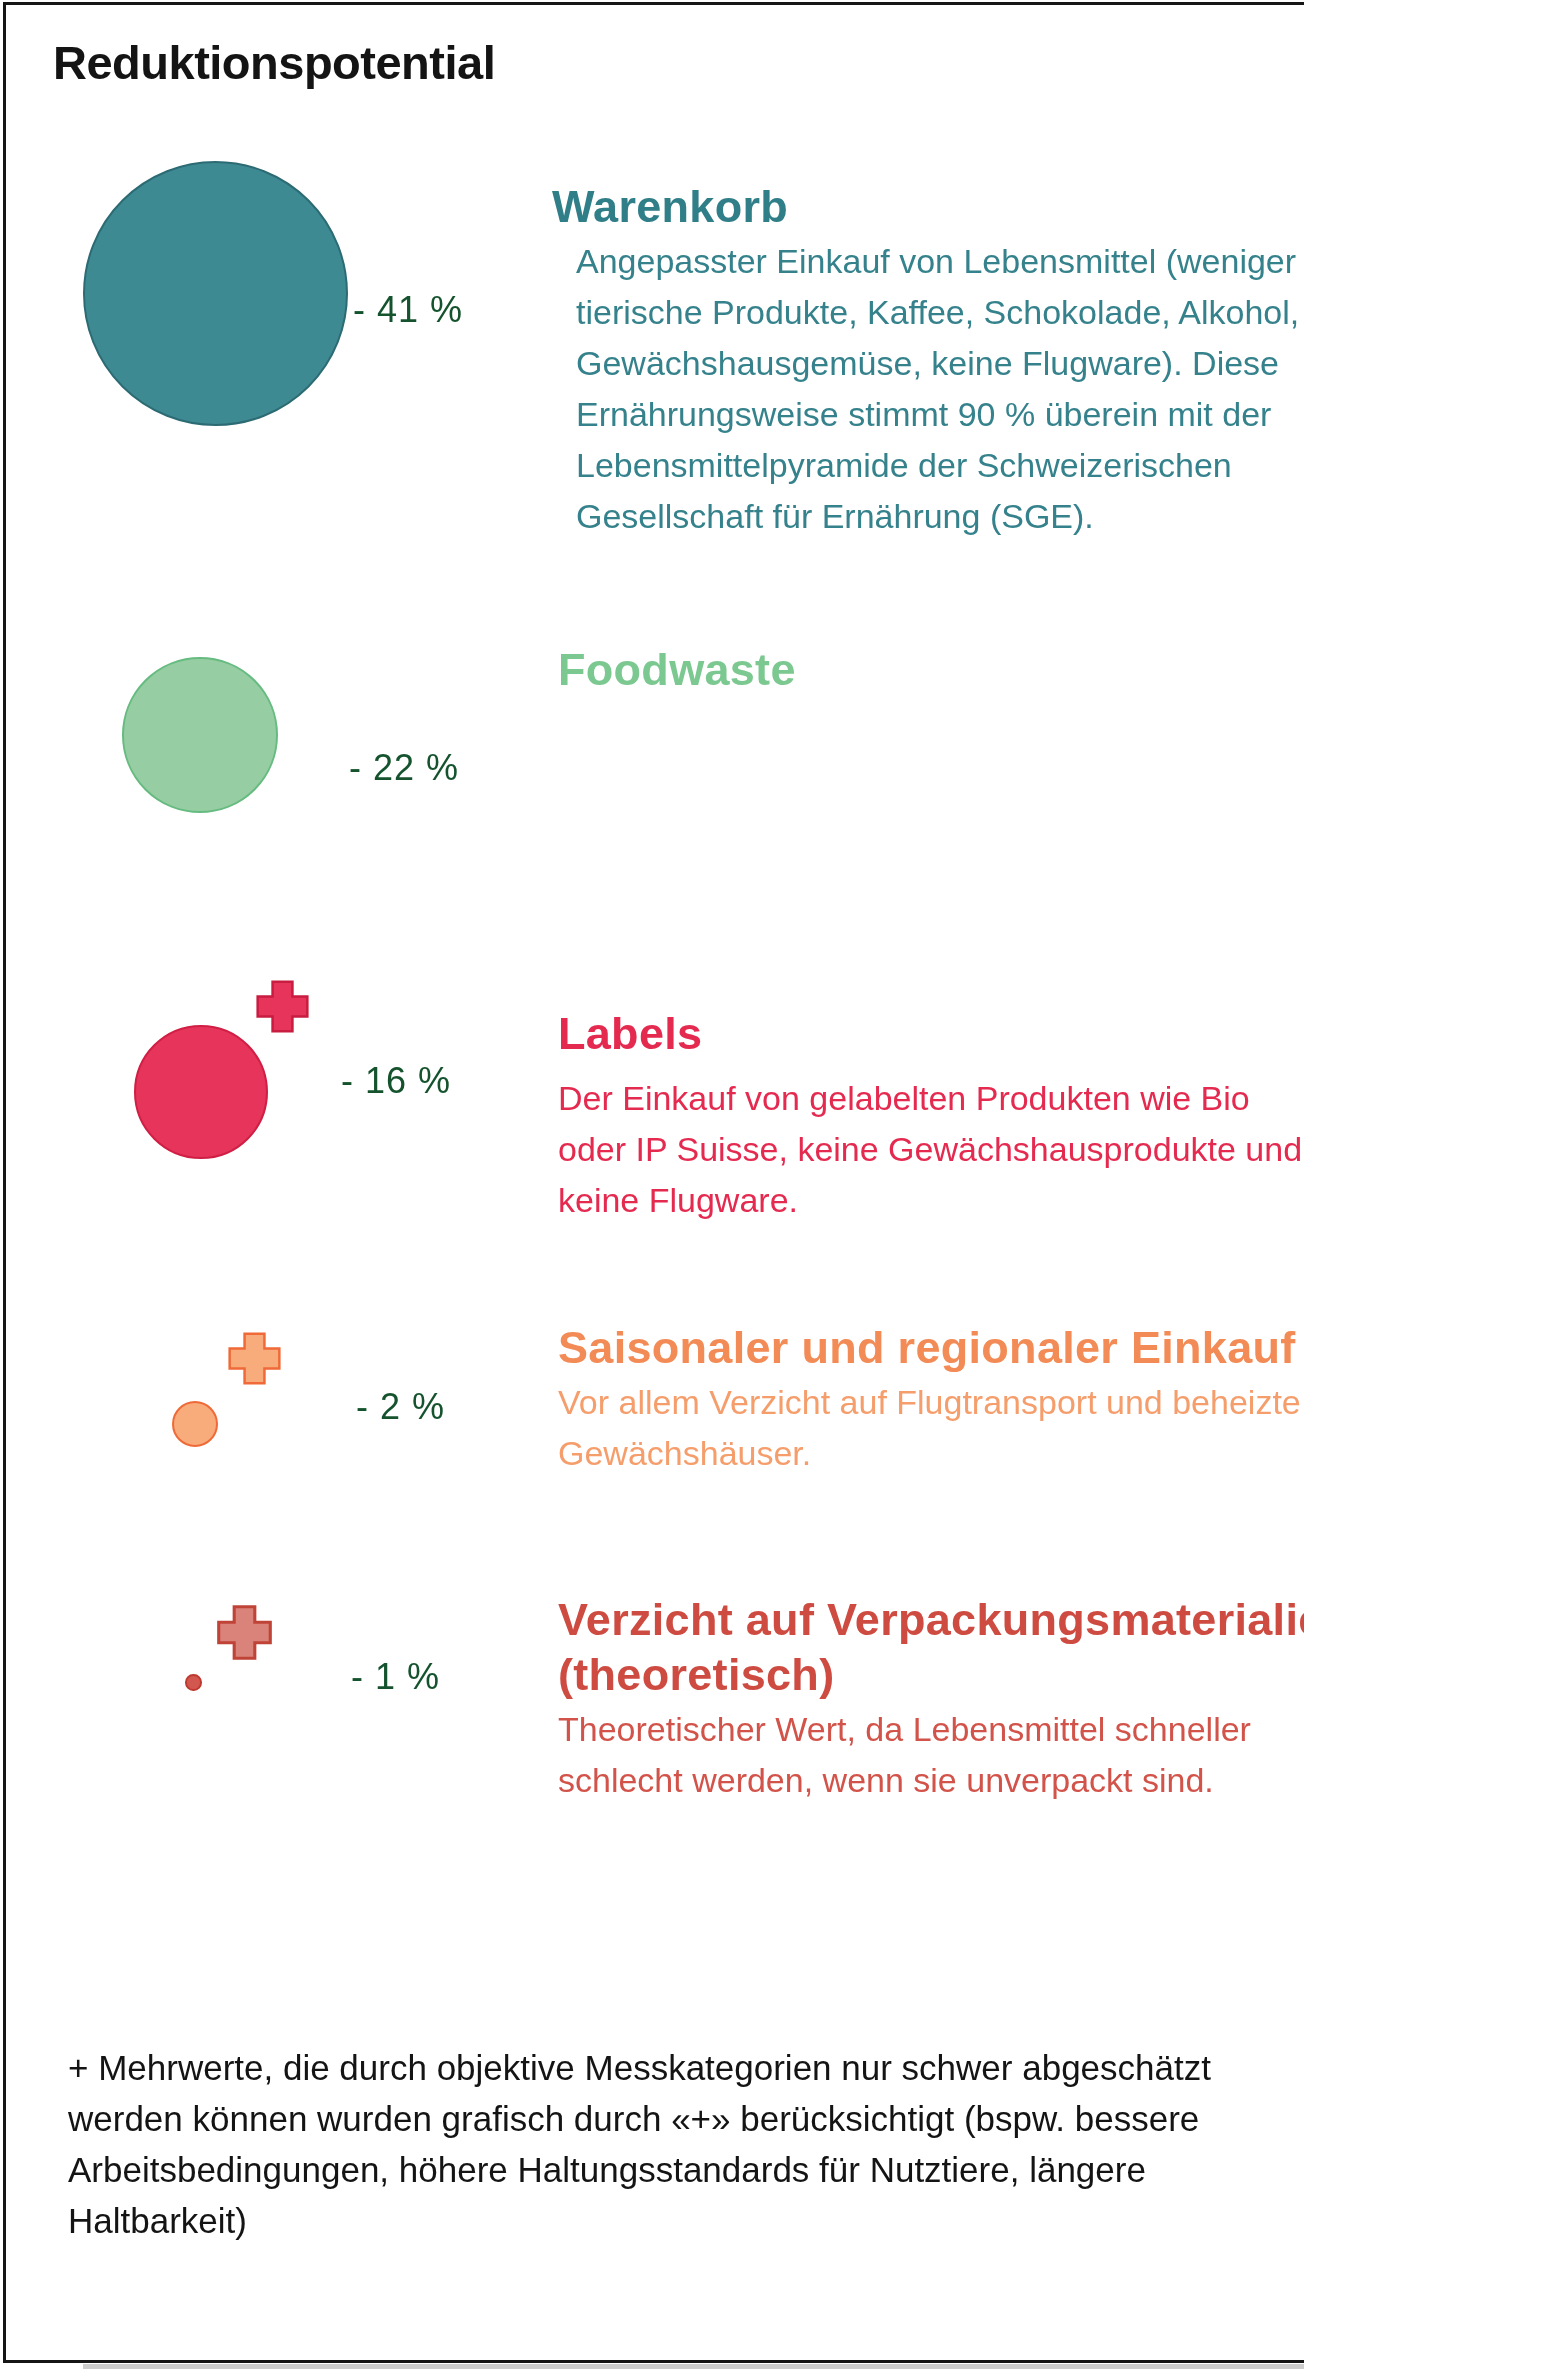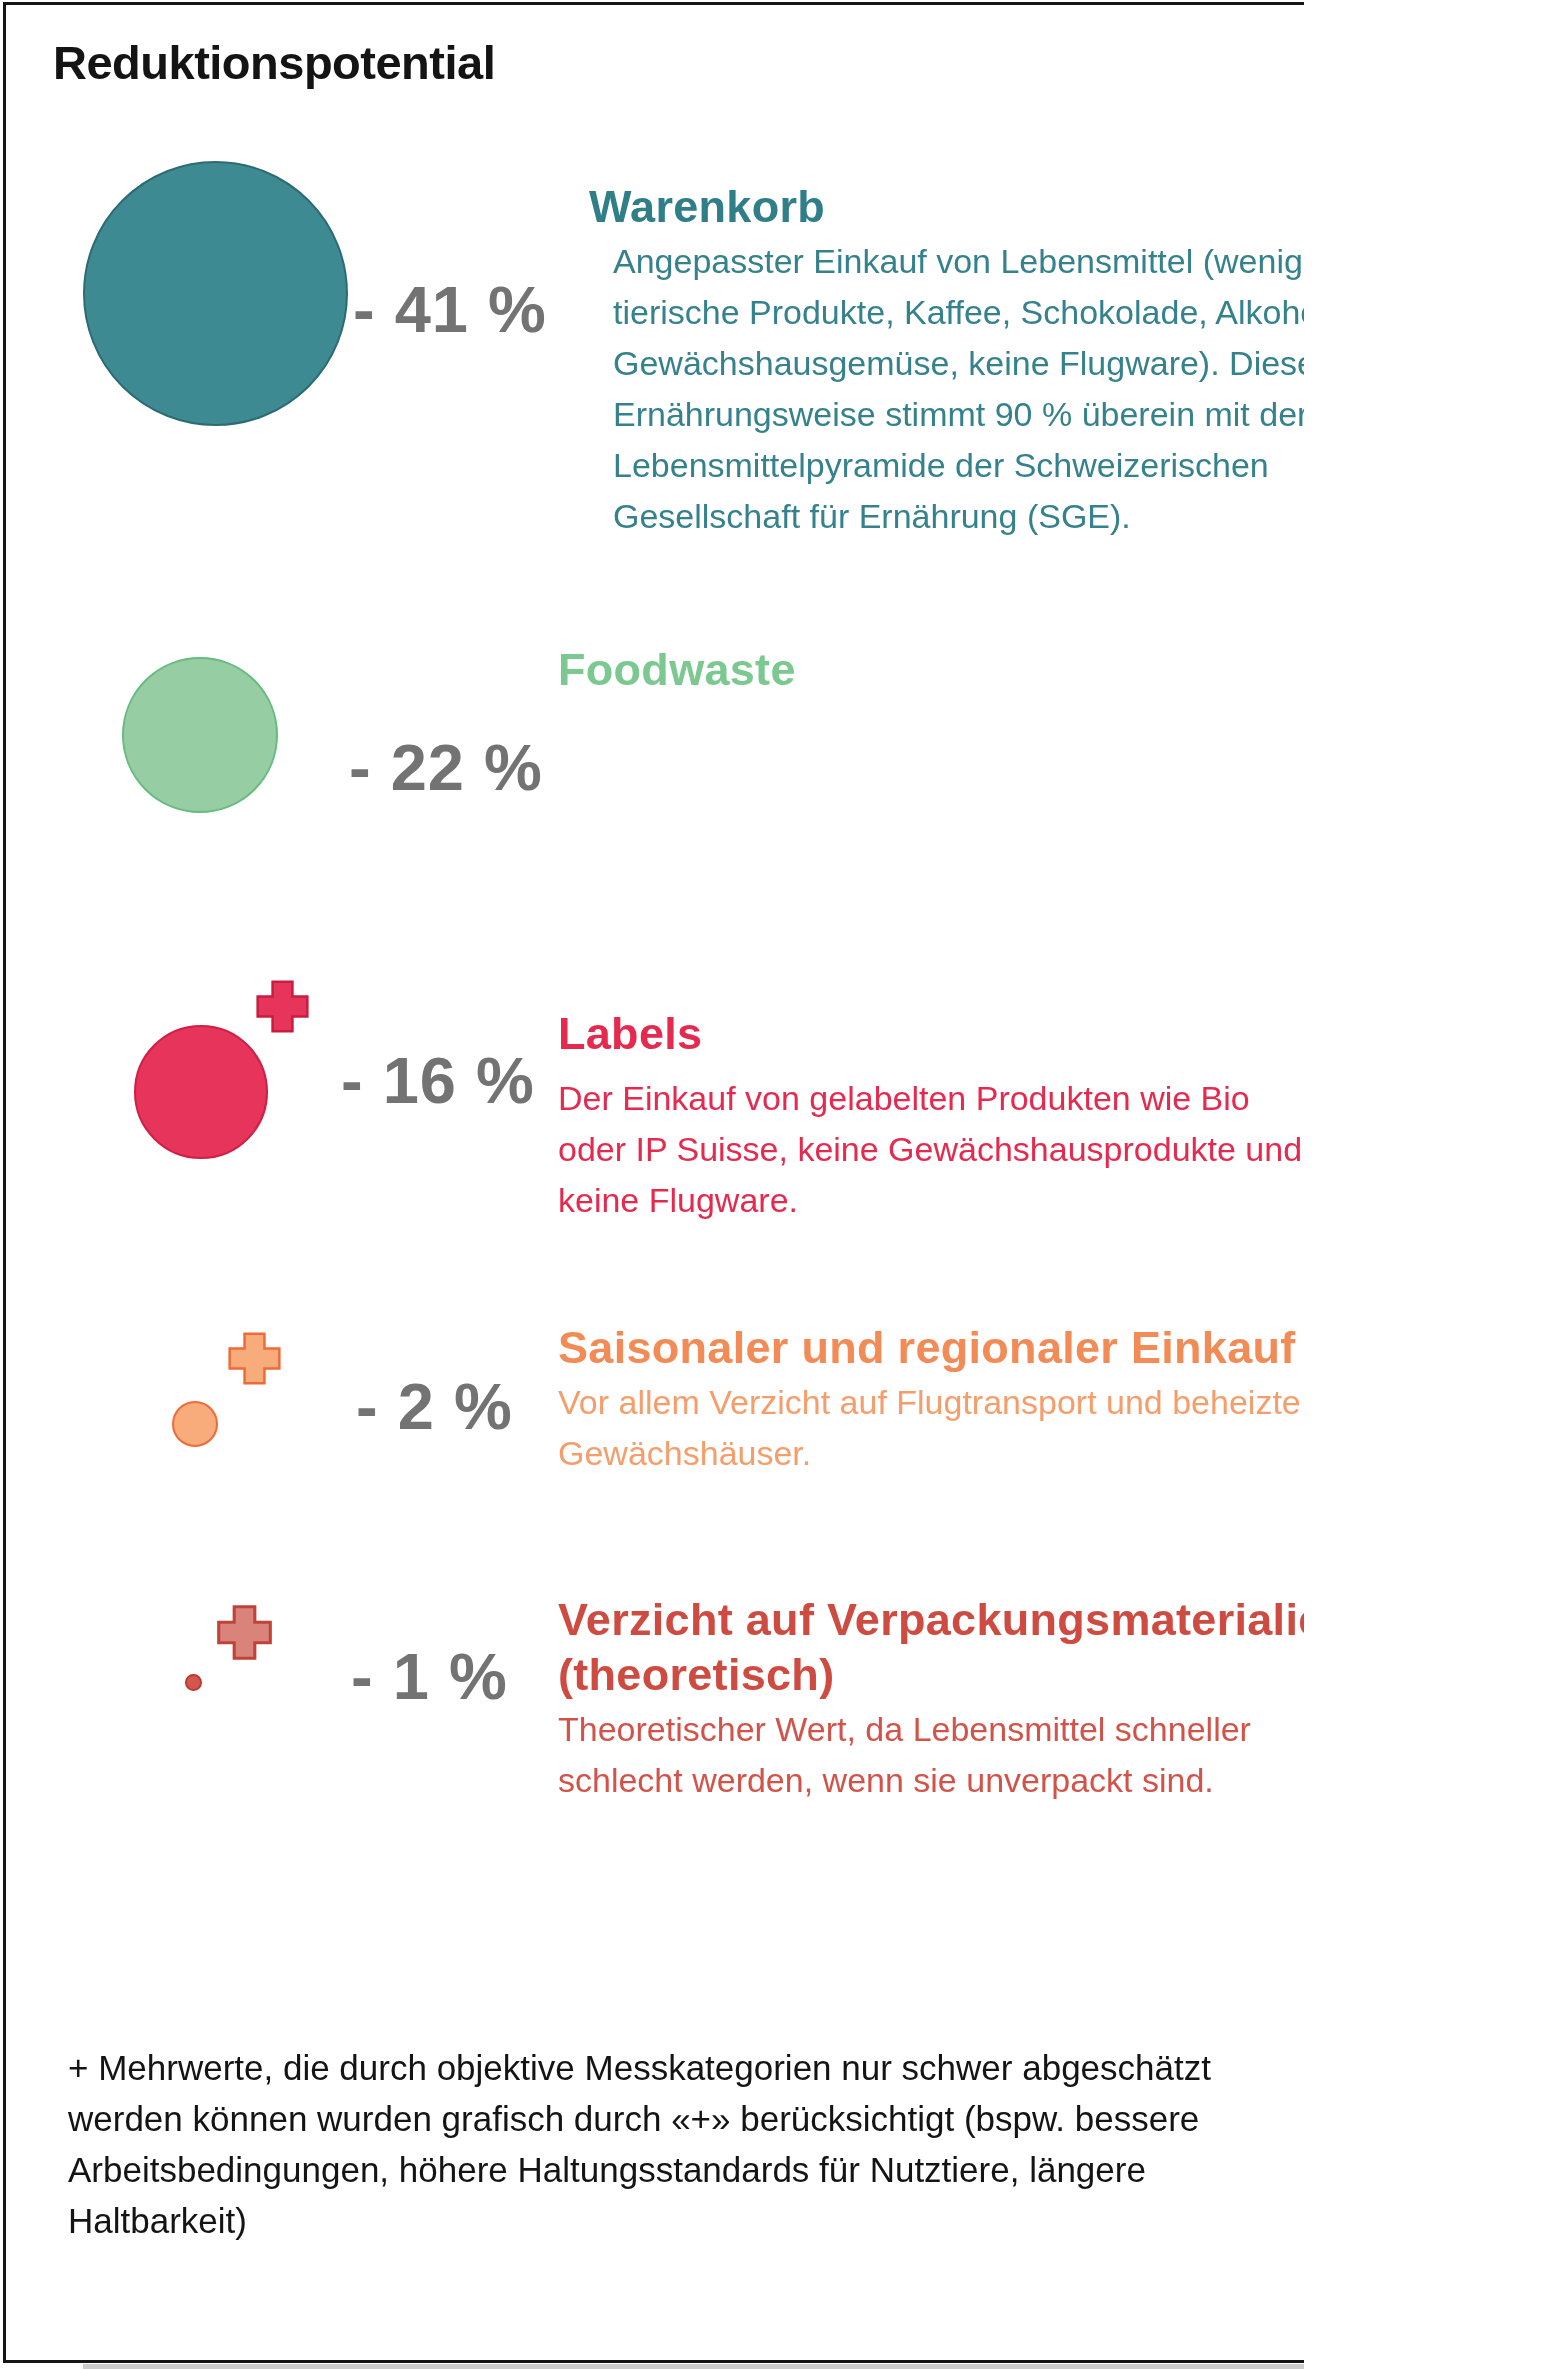--- a/index.html
+++ b/index.html
@@ -5,42 +5,42 @@
   html,body{margin:0;padding:0;background:#fff;}
   .stage{position:relative;width:1304px;height:2370px;background:#ffffff;overflow:hidden;
          font-family:"Liberation Sans",sans-serif;}
   .frame{position:absolute;left:2.9px;top:2px;width:1550px;height:2361px;
          border:3.9px solid #151515;box-sizing:border-box;}
   .bottom-strip{position:absolute;left:83px;top:2364px;width:1478px;height:5.9px;background:#cccccc;}
   .title{position:absolute;left:53px;top:35px;font-size:47px;font-weight:700;color:#141414;
          letter-spacing:-0.5px;}
   .bubble{position:absolute;border-radius:50%;border:2px solid transparent;box-sizing:border-box;}
   .plus{position:absolute;}
-  .pct{position:absolute;font-size:65px;line-height:49px;font-weight:700;color:#737373;
+  .pct{position:absolute;font-size:36px;line-height:49px;font-weight:400;color:#14532d;
        letter-spacing:1px;white-space:nowrap;}
   .text{position:absolute;width:956px;}
   .h{font-size:45px;line-height:55px;font-weight:700;letter-spacing:0.3px;white-space:pre-line;}
   .b{margin-top:2px;font-size:34px;line-height:51px;font-weight:400;white-space:pre-line;}
   .footnote{position:absolute;left:68px;top:2042px;width:1434px;font-size:35px;line-height:51px;
             color:#141414;white-space:pre-line;}
 </style>
 </head>
 <body>
 
 <div class="stage">
 
   <div class="frame"></div>
   <div class="bottom-strip"></div>
 
   <div class="title">Reduktionspotential</div>
 
   <section>
     <div class="bubble" style="left: 83px; top: 161px; width: 265px; height: 265px; background-color: rgb(62, 138, 147); border-color: rgb(44, 107, 115);"></div>
     <div class="pct" style="left:353px;top:285px">- 41 %</div>
-    <div class="text" style="left:589px;top:179px">
+    <div class="text" style="left:552px;top:179px">
       <div class="h" style="color: rgb(47, 126, 136);">Warenkorb</div>
       <div class="b" style="color: rgb(53, 130, 140); margin-left: 24px;">Angepasster Einkauf von Lebensmittel (weniger
 tierische Produkte, Kaffee, Schokolade, Alkohol, kein
 Gewächshausgemüse, keine Flugware). Diese
 Ernährungsweise stimmt 90 % überein mit der
 Lebensmittelpyramide der Schweizerischen
 Gesellschaft für Ernährung (SGE).</div>
     </div>
   </section>
 

